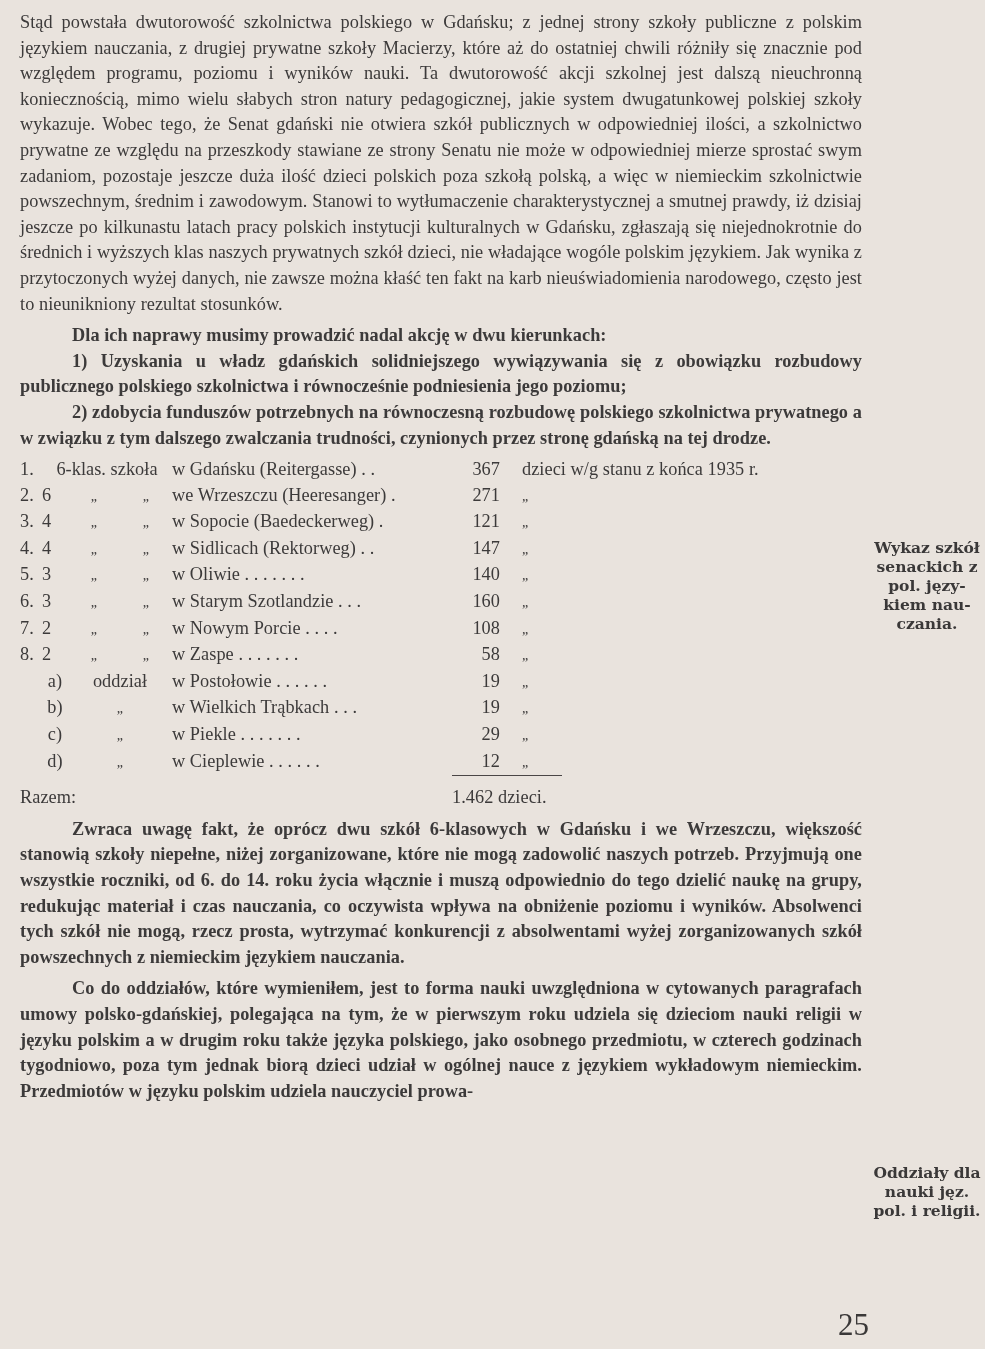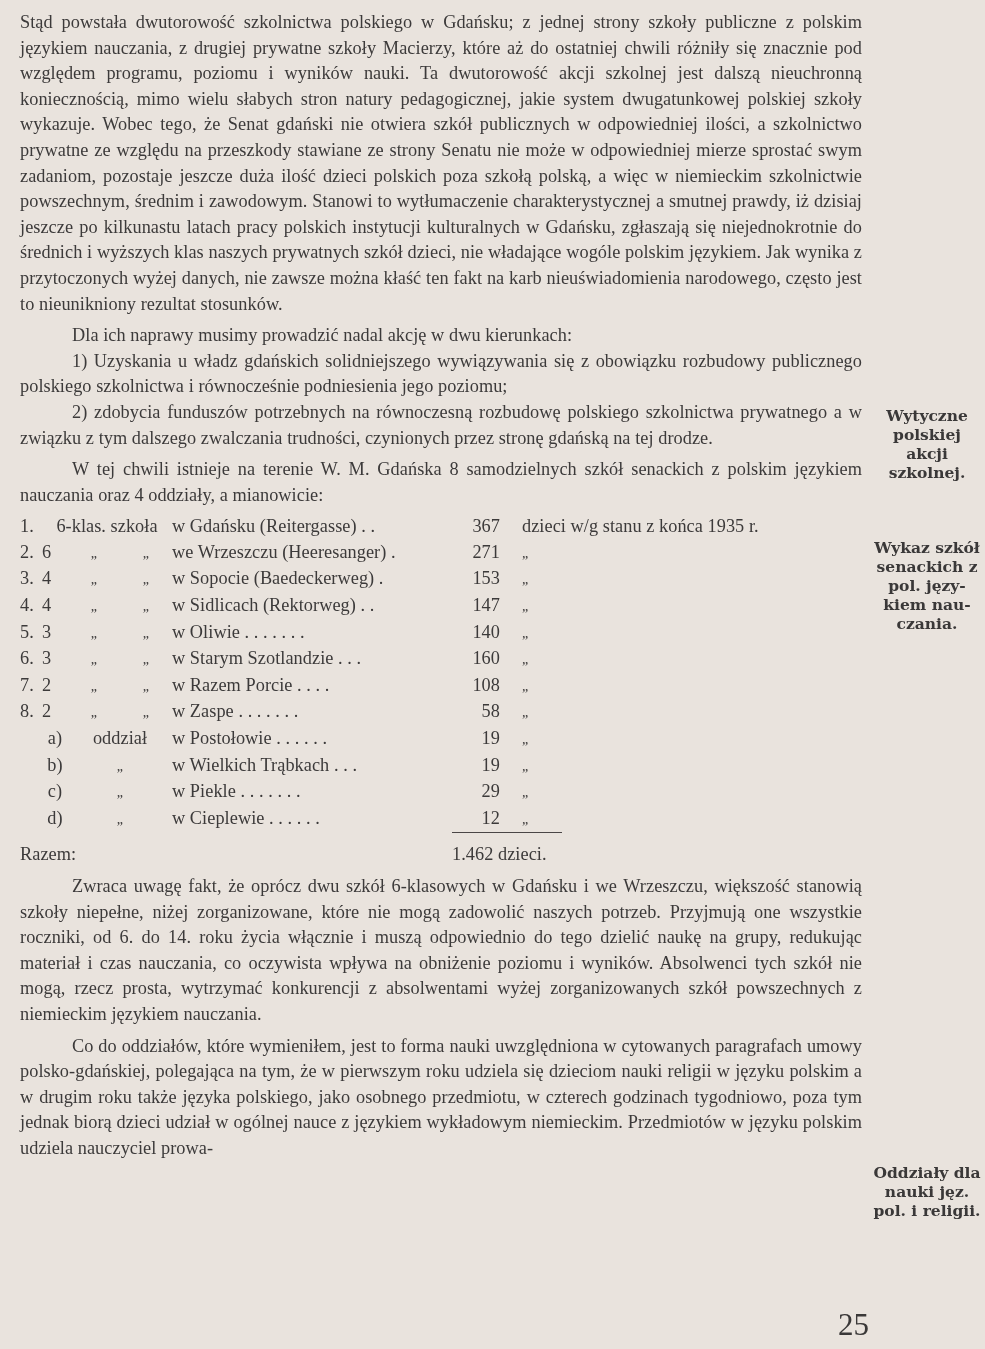--- a/index.html
+++ b/index.html
@@ -10,21 +10,21 @@
       font-family: "Liberation Serif", "DejaVu Serif", serif;
       position: relative;
     }
     .page { position: absolute; left: 0; top: 0; width: 870px; height: 1349px; }
     .main {
       position: absolute; left: 20px; top: 10px; width: 842px;
       font-size: 18.3px; line-height: 25.6px; text-align: justify;
       letter-spacing: 0.05px;
     }
     .main p { margin: 0; }
-    .indent { text-indent: 52px; }
+    .indent { text-indent: 52px; font-weight: bold; }
     .gap { margin-top: 6px !important; }
     .tbl { margin: 6px 0 0 0; border-collapse: collapse; font-size: 18.3px; }
     .tbl td { padding: 0; height: 25.6px; line-height: 25.6px; white-space: nowrap; vertical-align: baseline; }
     .c-no { width: 22px; }
     .c-cls { width: 26px; }
     .c-q1 { width: 52px; text-align: center; }
     .c-q2 { width: 52px; text-align: center; }
     .c-sub { text-align: center; }
     .c-place { width: 280px; }
     .c-num { width: 48px; text-align: right; }
@@ -44,21 +44,20 @@
   </style>
 </head>
 <body>
 
 <div class="page">
   <div class="main">
     <p>Stąd powstała dwutorowość szkolnictwa polskiego w Gdańsku; z jednej strony szkoły publiczne z polskim językiem nauczania, z drugiej prywatne szkoły Macierzy, które aż do ostatniej chwili różniły się znacznie pod względem programu, poziomu i wyników nauki. Ta dwutorowość akcji szkolnej jest dalszą nieuchronną koniecznością, mimo wielu słabych stron natury pedagogicznej, jakie system dwugatunkowej polskiej szkoły wykazuje. Wobec tego, że Senat gdański nie otwiera szkół publicznych w odpowiedniej ilości, a szkolnictwo prywatne ze względu na przeszkody stawiane ze strony Senatu nie może w odpowiedniej mierze sprostać swym zadaniom, pozostaje jeszcze duża ilość dzieci polskich poza szkołą polską, a więc w niemieckim szkolnictwie powszechnym, średnim i zawodowym. Stanowi to wytłumaczenie charakterystycznej a smutnej prawdy, iż dzisiaj jeszcze po kilkunastu latach pracy polskich instytucji kulturalnych w Gdańsku, zgłaszają się niejednokrotnie do średnich i wyższych klas naszych prywatnych szkół dzieci, nie władające wogóle polskim językiem. Jak wynika z przytoczonych wyżej danych, nie zawsze można kłaść ten fakt na karb nieuświadomienia narodowego, często jest to nieunikniony rezultat stosunków.</p>
     <p class="indent gap">Dla ich naprawy musimy prowadzić nadal akcję w dwu kierunkach:</p>
     <p class="indent">1) Uzyskania u władz gdańskich solidniejszego wywiązywania się z obowiązku rozbudowy publicznego polskiego szkolnictwa i równocześnie podniesienia jego poziomu;</p>
     <p class="indent">2) zdobycia funduszów potrzebnych na równoczesną rozbudowę polskiego szkolnictwa prywatnego a w związku z tym dalszego zwalczania trudności, czynionych przez stronę gdańską na tej drodze.</p>
-    <p class="indent gap">W tej chwili istnieje na terenie W. M. Gdańska 8 samodzielnych szkół senackich z polskim językiem nauczania oraz 4 oddziały, a mianowicie:</p>
 
     <table class="tbl">
       <tbody id="school-rows">
           <tr>
             <td class="c-no">1.</td>
             <td class="c-sub" colspan="3">6-klas. szkoła</td>
             <td class="c-place">w Gdańsku (Reitergasse) . .</td>
             <td class="c-num">367</td>
             <td class="c-unit">dzieci w/g stanu z końca 1935 r.</td>
           </tr>
@@ -70,21 +69,21 @@
             <td class="c-place">we Wrzeszczu (Heeresanger) .</td>
             <td class="c-num">271</td>
             <td class="c-unit q">„</td>
           </tr>
           <tr>
             <td class="c-no">3.</td>
             <td class="c-cls">4</td>
             <td class="c-q1 q">„</td>
             <td class="c-q2 q">„</td>
             <td class="c-place">w Sopocie (Baedeckerweg) .</td>
-            <td class="c-num">153</td>
+            <td class="c-num">121</td>
             <td class="c-unit q">„</td>
           </tr>
           <tr>
             <td class="c-no">4.</td>
             <td class="c-cls">4</td>
             <td class="c-q1 q">„</td>
             <td class="c-q2 q">„</td>
             <td class="c-place">w Sidlicach (Rektorweg) . .</td>
             <td class="c-num">147</td>
             <td class="c-unit q">„</td>
@@ -105,21 +104,21 @@
             <td class="c-q2 q">„</td>
             <td class="c-place">w Starym Szotlandzie . . .</td>
             <td class="c-num">160</td>
             <td class="c-unit q">„</td>
           </tr>
           <tr>
             <td class="c-no">7.</td>
             <td class="c-cls">2</td>
             <td class="c-q1 q">„</td>
             <td class="c-q2 q">„</td>
-            <td class="c-place">w Razem Porcie . . . .</td>
+            <td class="c-place">w Nowym Porcie . . . .</td>
             <td class="c-num">108</td>
             <td class="c-unit q">„</td>
           </tr>
           <tr>
             <td class="c-no">8.</td>
             <td class="c-cls">2</td>
             <td class="c-q1 q">„</td>
             <td class="c-q2 q">„</td>
             <td class="c-place">w Zaspe . . . . . . .</td>
             <td class="c-num">58</td>
@@ -167,18 +166,17 @@
             <td colspan="5" style="text-align: left; padding-right: 10px;">Razem:</td>
             <td colspan="2">1.462 dzieci.</td>
           </tr>
         </tbody>
     </table>
 
     <p class="indent gap" style="margin-top:8px">Zwraca uwagę fakt, że oprócz dwu szkół 6-klasowych w Gdańsku i we Wrzeszczu, większość stanowią szkoły niepełne, niżej zorganizowane, które nie mogą zadowolić naszych potrzeb. Przyjmują one wszystkie roczniki, od 6. do 14. roku życia włącznie i muszą odpowiednio do tego dzielić naukę na grupy, redukując materiał i czas nauczania, co oczywista wpływa na obniżenie poziomu i wyników. Absolwenci tych szkół nie mogą, rzecz prosta, wytrzymać konkurencji z absolwentami wyżej zorganizowanych szkół powszechnych z niemieckim językiem nauczania.</p>
     <p class="indent gap">Co do oddziałów, które wymieniłem, jest to forma nauki uwzględniona w cytowanych paragrafach umowy polsko-gdańskiej, polegająca na tym, że w pierwszym roku udziela się dzieciom nauki religii w języku polskim a w drugim roku także języka polskiego, jako osobnego przedmiotu, w czterech godzinach tygodniowo, poza tym jednak biorą dzieci udział w ogólnej nauce z językiem wykładowym niemieckim. Przedmiotów w języku polskim udziela nauczyciel prowa-</p>
   </div>
 
-  <div class="margin-note" style="top:406px">Wytyczne polskiej akcji szkolnej.</div>
   <div class="margin-note" style="top:1163px">Oddziały dla nauki jęz. pol. i religii.</div>
   <div class="margin-note" style="top:538px">Wykaz szkół senackich z pol. języ- kiem nau- czania.</div>
 
   <div class="page-number">25</div>
 </div>
 
 </body></html>

